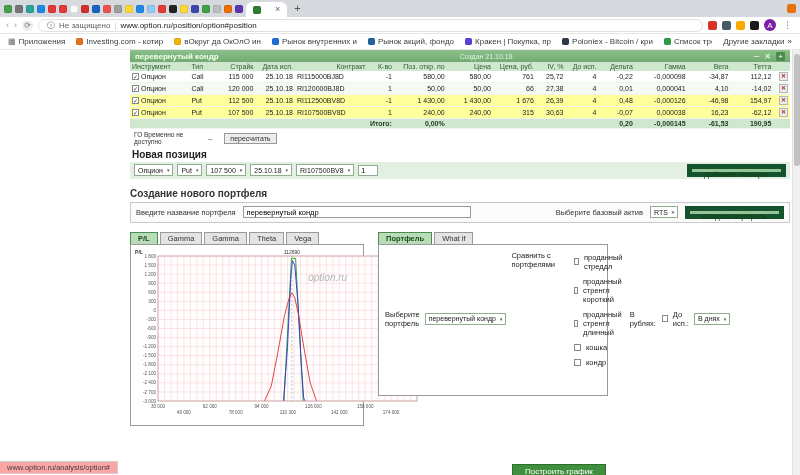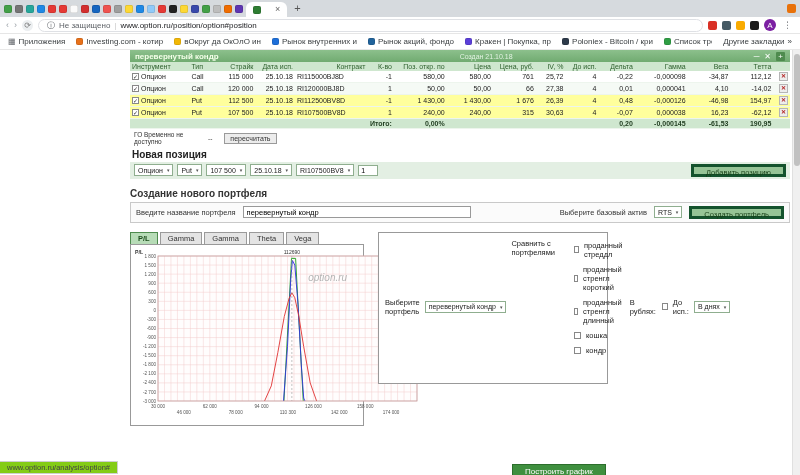--- a/index.html
+++ b/index.html
@@ -72,21 +72,21 @@
   .go-note { width:62px; line-height:1.15; }
   .btn-small { background:#ececec; border:1px solid #9a9a9a; font-size:7px; padding:1px 5px; color:#333; }
 
   .newpos-title { font-size:10px; font-weight:bold; color:#222; padding:1px 2px 2px; }
   .newpos-row { display:flex; align-items:center; gap:4px; background:#e3efe3; padding:2px 4px; }
   .sel { background:#fff; border:1px solid #8fae8f; font-size:7px; height:12px; display:inline-flex;
          align-items:center; padding:0 3px; gap:4px; color:#222; white-space:nowrap; cursor:pointer; }
   .sel .arr { font-size:5px; color:#555; }
   .qty-input { width:20px; height:11px; border:1px solid #8fae8f; font-size:7px; padding:0 2px;
                font-family:"Liberation Sans",sans-serif; }
-  .btn-green { background:#96c496; border:3px solid #14532d; color:#143d14; font-size:7.5px;
+  .btn-green { background:#96c496; border:5px solid #14532d; color:#143d14; font-size:7.5px;
                padding:1px 12px; height:13px; cursor:pointer; }
   .add-btn { margin-left:auto; }
 
   .np-section { margin-top:7px; }
   .np-title { font-size:10px; font-weight:bold; color:#333; padding:2px 0 3px; }
   .np-form { border:1px solid #c9c9c9; background:#fbfbfb; display:flex; align-items:center; gap:7px;
              padding:3px 5px; font-size:7.5px; color:#333; }
   .name-input { width:228px; height:12px; border:1px solid #999; font-size:7.5px; padding:0 3px;
                 font-family:"Liberation Sans",sans-serif; }
   .np-spacer { flex:1; }
@@ -105,21 +105,21 @@
   .rp-box { border:1px solid #999; padding:6px 6px 8px; font-size:7.5px; color:#222; display:flex;
             gap:5px; background:#fff; min-height:152px; }
   .rp-row { display:flex; align-items:center; gap:5px; }
   .rp-row .sel.grow { flex:1; justify-content:space-between; }
   .compare-list { display:flex; flex-direction:column; gap:6px; margin:2px 0 2px 14px; }
   .cmp-item { display:flex; align-items:center; gap:5px; }
   .cb-empty { display:inline-block; width:7px; height:7px; border:1px solid #888; background:#fff; }
 
   .build-btn { position:absolute; left:512px; top:464px; background:#3f8f3f; color:#fff;
                border:1px solid #2c6e2c; font-size:8px; padding:2px 12px; cursor:pointer; }
-  .status-bar { position:absolute; left:0; top:461px; background:#84cc16; border:1px solid #cfcfcf;
+  .status-bar { position:absolute; left:0; top:461px; background:#fca5a5; border:1px solid #cfcfcf;
                 border-left:none; font-size:7.5px; color:#444; padding:1px 7px; }
 
   .scrollbar { position:absolute; right:0; top:50px; bottom:0; width:8px; background:#f0f0f0;
                border-left:1px solid #e0e0e0; }
   .thumb { position:absolute; top:4px; left:1px; width:6px; height:112px; background:#c1c1c1; border-radius:3px; }
 </style>
 </head>
 <body>
 
 <div class="tabstrip">
@@ -512,20 +512,24 @@
               <line x1="159.8544375" y1="10" x2="159.8544375" y2="155" stroke="#999" stroke-dasharray="2,2" stroke-width="0.6"></line>
               <text x="159.8544375" y="7.5" text-anchor="middle" font-size="5" fill="#333">112690</text>
               <rect x="26" y="10" width="259" height="145" fill="none" stroke="#c39b9b" stroke-width="0.8"></rect>
               <text x="3" y="8" font-size="5.2" fill="#333" font-weight="bold">P/L</text>
               <text x="176.22" y="34.650000000000006" font-size="10" fill="#b5b5b5" font-style="italic">option.ru</text>
             </svg>
       </div>
     </div>
 
     <div class="right-col">
+      <div class="tabs" id="rpTabs">
+            <span class="ctab active">Портфель</span>
+            <span class="ctab">What if</span>
+          </div>
       <div class="rp-box">
         <div class="rp-row">
           <span>Выберите портфель</span>
           <span class="sel grow">
             <span>перевернутый кондр</span>
             <span class="arr">▾</span>
           </span>
         </div>
         <div>Сравнить с портфелями</div>
         <div class="compare-list" id="compareList">

